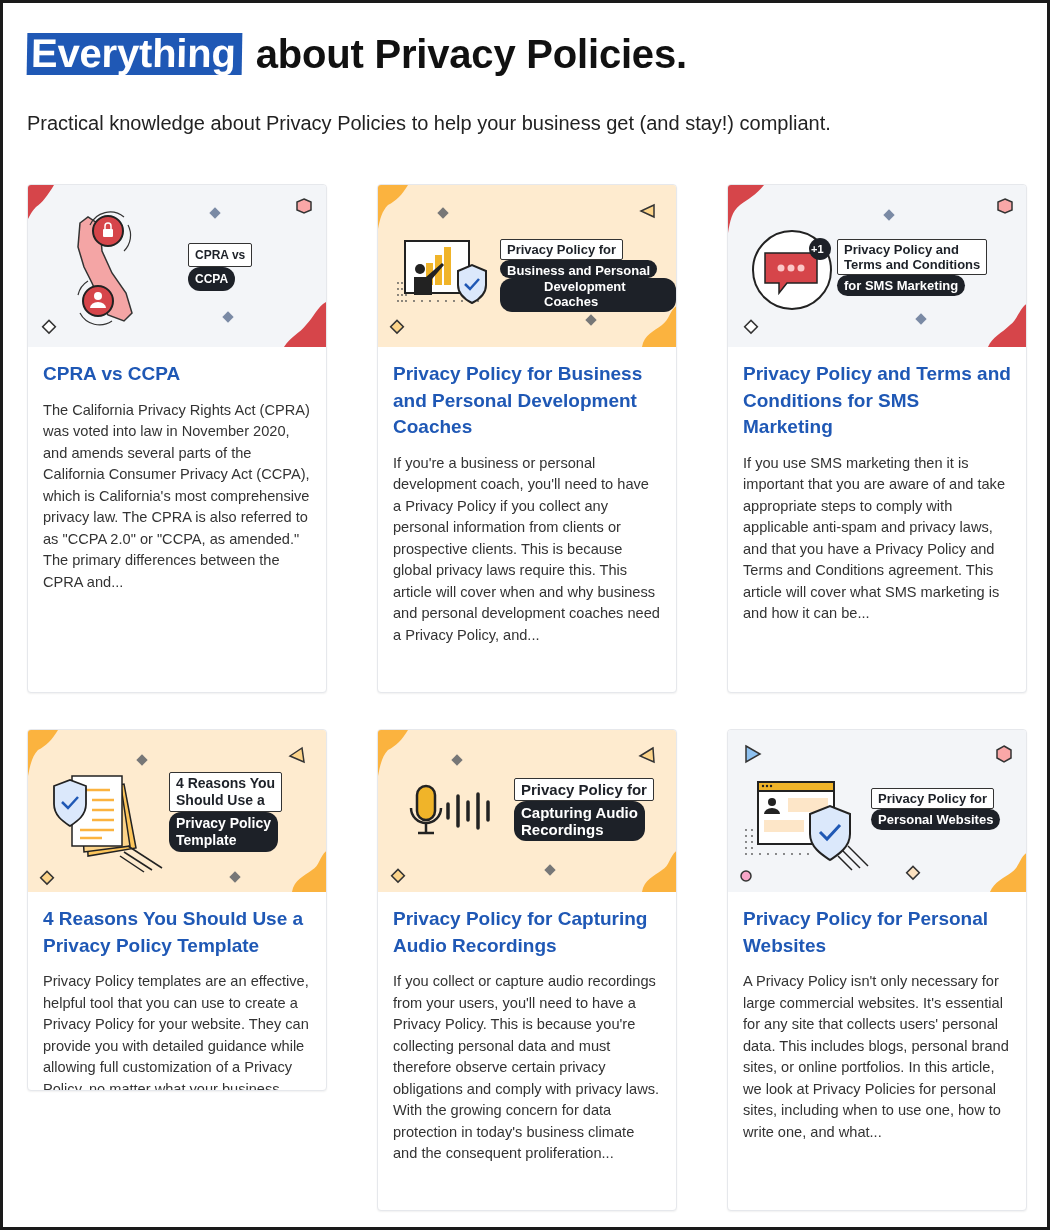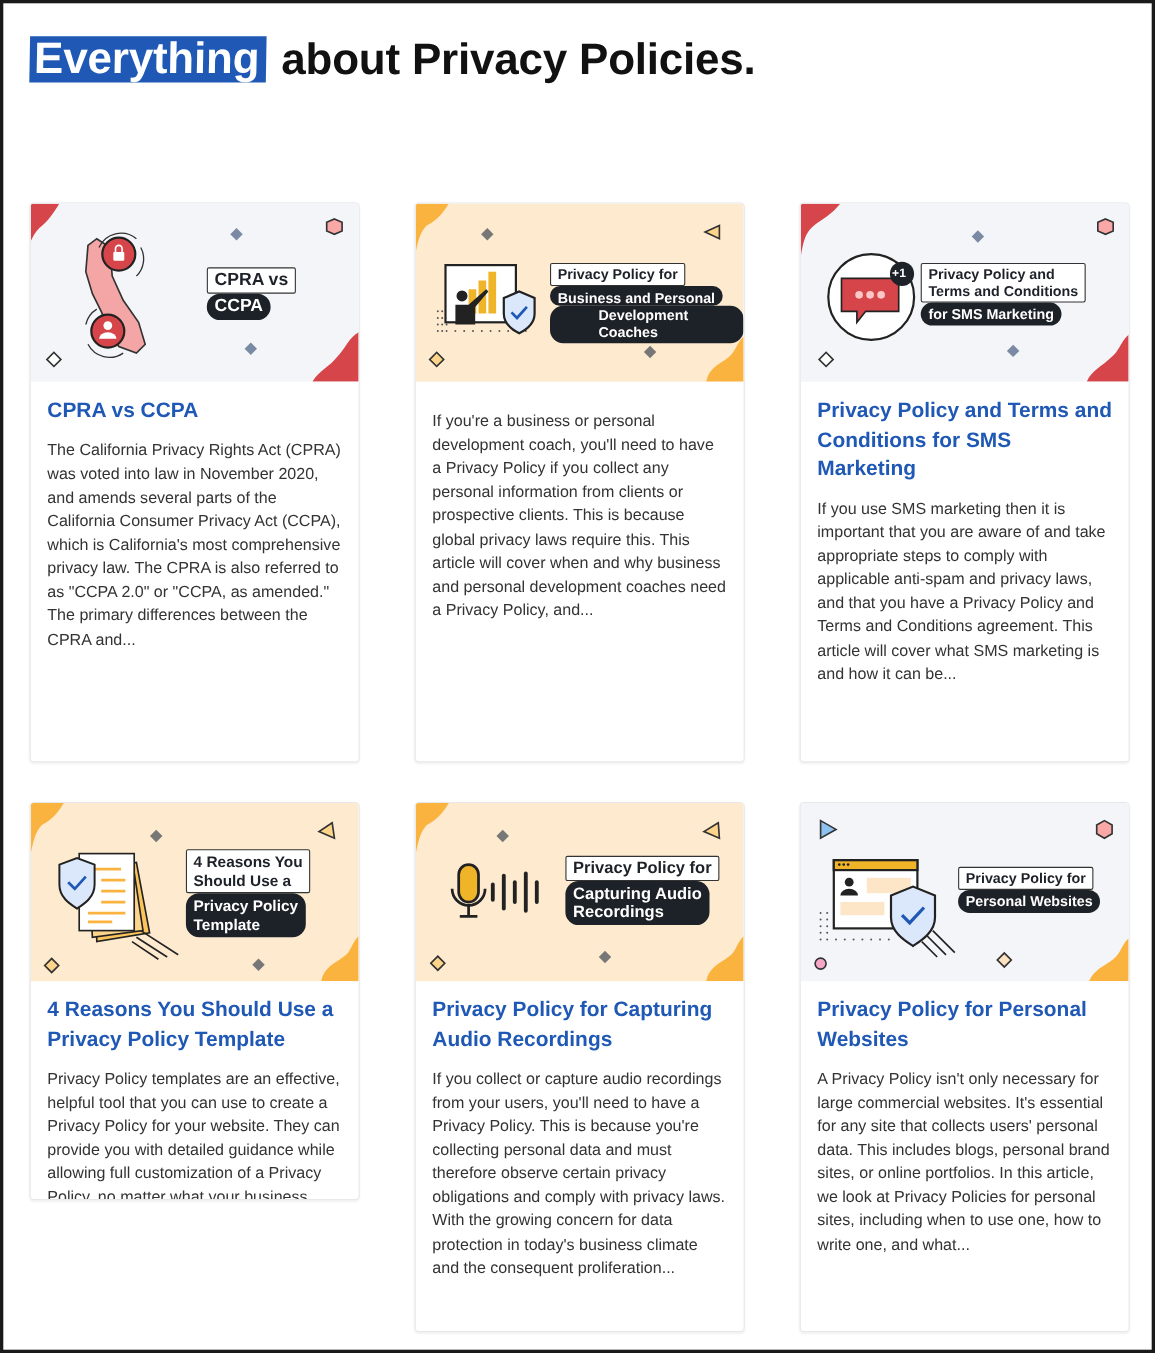--- a/index.html
+++ b/index.html
@@ -42,20 +42,21 @@
   .card-text { margin-top: 12px; font-size: 14.6px; color: #333; line-height: 21.5px; }
 </style>
 </head>
 <body>
 
 <header class="page-header">
   <h1 class="page-title">
     <span class="highlight">Everything</span>
     <span>about Privacy Policies.</span>
   </h1>
+  <p class="subtitle">Practical knowledge about Privacy Policies to help your business get (and stay!) compliant.</p>
 </header>
 
 <main class="grid">
 
   <article class="card" style="left:3px;top:3px;height:509px;">
     <div class="thumb gray">
       <svg class="deco" width="300" height="162">
         <path d="M0 0 H26 C20 10 14 18 8 22 C4 26 2 30 0 34 Z" fill="#d6454a"></path>
         <path d="M300 116 C290 120 286 132 278 140 C272 148 262 152 256 162 H300 Z" fill="#d6454a"></path>
         <polygon points="276,14 283,17 283,25 276,28 269,25 269,17" fill="#f9a7a7" stroke="#333" stroke-width="1.5"></polygon>
@@ -67,21 +68,21 @@
         <rect x="75" y="44" width="10" height="8" rx="1" fill="#fff"></rect>
         <path d="M77 44 v-3 a3 3 0 0 1 6 0 v3" fill="none" stroke="#fff" stroke-width="1.5"></path>
         <path d="M62 40 A22 22 0 0 1 96 32" fill="none" stroke="#333" stroke-width="1.2"></path>
         <path d="M100 40 A22 22 0 0 1 96 66" fill="none" stroke="#333" stroke-width="1.2"></path>
         <circle cx="70" cy="116" r="15" fill="#d6454a" stroke="#222" stroke-width="2"></circle>
         <circle cx="70" cy="111" r="4" fill="#fff"></circle>
         <path d="M62 123 a8 6 0 0 1 16 0 Z" fill="#fff"></path>
         <path d="M50 110 A22 22 0 0 1 60 96" fill="none" stroke="#333" stroke-width="1.2"></path>
         <path d="M52 128 A22 22 0 0 0 84 136" fill="none" stroke="#333" stroke-width="1.2"></path>
       </svg>
-      <div class="badge" style="left:160px;top:58px;font-size:16px;line-height:18px;">
+      <div class="badge" style="left:160px;top:58px;font-size:12px;line-height:18px;">
         <span class="row"><span class="w">CPRA vs</span></span>
         <span class="row"><span class="d">CCPA</span></span>
       </div>
     </div>
     <div class="card-body">
       <h2 class="card-title">CPRA vs CCPA</h2>
       <p class="card-text">The California Privacy Rights Act (CPRA) was voted into law in November 2020, and amends several parts of the California Consumer Privacy Act (CCPA), which is California's most comprehensive privacy law. The CPRA is also referred to as "CCPA 2.0" or "CCPA, as amended." The primary differences between the CPRA and...</p>
     </div>
   </article>
 
@@ -126,20 +127,21 @@
         <path d="M80 86 L94 80 L108 86 V100 C108 110 98 116 94 118 C90 116 80 110 80 100 Z" fill="#dbe8fb" stroke="#222" stroke-width="2"></path>
         <path d="M87 99 l5 5 l9 -10" fill="none" stroke="#1f58b5" stroke-width="2.5"></path>
       </svg>
       <div class="badge" style="left:122px;top:54px;">
         <span class="row"><span class="w">Privacy Policy for</span></span>
         <span class="row"><span class="d" style="padding-bottom:0;text-align:center;">Business and Personal</span></span>
         <span class="row"><span class="d" style="padding-top:1px;padding-left:44px;">Development Coaches</span></span>
       </div>
     </div>
     <div class="card-body">
+      <h2 class="card-title">Privacy Policy for Business and Personal Development Coaches</h2>
       <p class="card-text">If you're a business or personal development coach, you'll need to have a Privacy Policy if you collect any personal information from clients or prospective clients. This is because global privacy laws require this. This article will cover when and why business and personal development coaches need a Privacy Policy, and...</p>
     </div>
   </article>
 
   <article class="card" style="left:703px;top:3px;height:509px;">
     <div class="thumb gray">
       <svg class="deco" width="300" height="162">
         <path d="M0 0 H36 C28 10 20 14 12 20 C4 26 2 36 0 48 Z" fill="#d6454a"></path>
         <path d="M300 118 C292 122 290 134 282 140 C274 148 264 152 260 162 H300 Z" fill="#d6454a"></path>
         <polygon points="277,14 284,17 284,25 277,28 270,25 270,17" fill="#f9a7a7" stroke="#333" stroke-width="1.5"></polygon>

